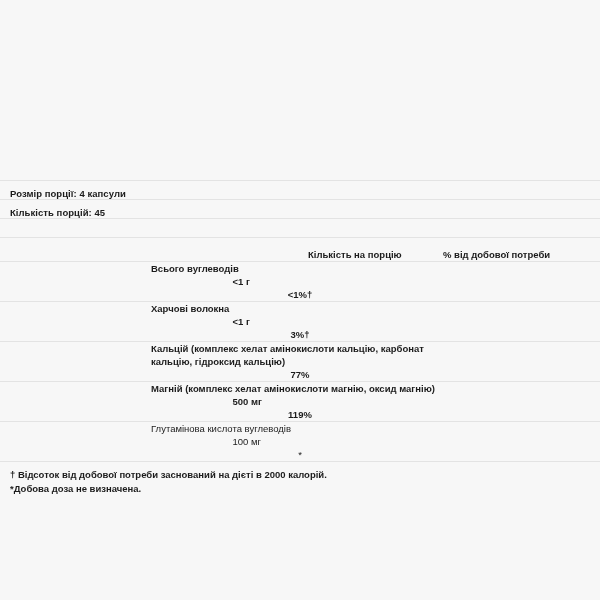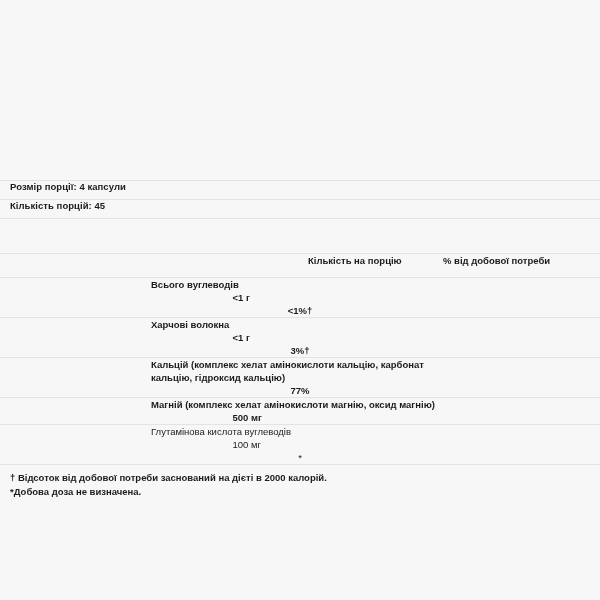--- a/index.html
+++ b/index.html
@@ -22,40 +22,39 @@
     width: 600px;
   }
 
   
   .row {
     position: relative;
     box-sizing: border-box;
     padding: 0 10px;
     border-top: 1px solid #e3e3e3;
     display: flex;
-    align-items: flex-start;
+    align-items: flex-end;
   }
 
   .serving-row {
     height: 19px;
     font-size: 9.5px;
     font-weight: bold;
     letter-spacing: 0.05px;
   }
 
   .spacer-row {
     height: 18px;
     border-top: 1px solid #e3e3e3;
   }
 
   .head-row {
     height: 24px;
     font-size: 9.5px;
     font-weight: bold;
-    margin-top: 16px;
   }
 
   .data-row {
     min-height: 25px;
     font-size: 9.5px;
     font-weight: bold;
     align-items: center;
     flex-direction: column;
   }
   .data-row.tall {
@@ -136,20 +135,21 @@
   </div>
 
   <div class="row data-row tall">
     <span class="c-name">Кальцій (комплекс хелат амінокислоти кальцію, карбонат кальцію, гідроксид кальцію)</span>
     <span class="c-dv">77%</span>
   </div>
 
   <div class="row data-row">
     <span class="c-name">Магній (комплекс хелат амінокислоти магнію, оксид магнію)</span>
     <span class="c-amount">500 мг</span>
+    <span class="c-dv">119%</span>
   </div>
 
   <div class="row data-row light">
     <span class="c-name">Глутамінова кислота вуглеводів</span>
     <span class="c-amount">100 мг</span>
     <span class="c-dv">*</span>
   </div>
 
   <div class="foot-block">
     <span class="foot-line">† Відсоток від добової потреби заснований на дієті в 2000 калорій.</span>

